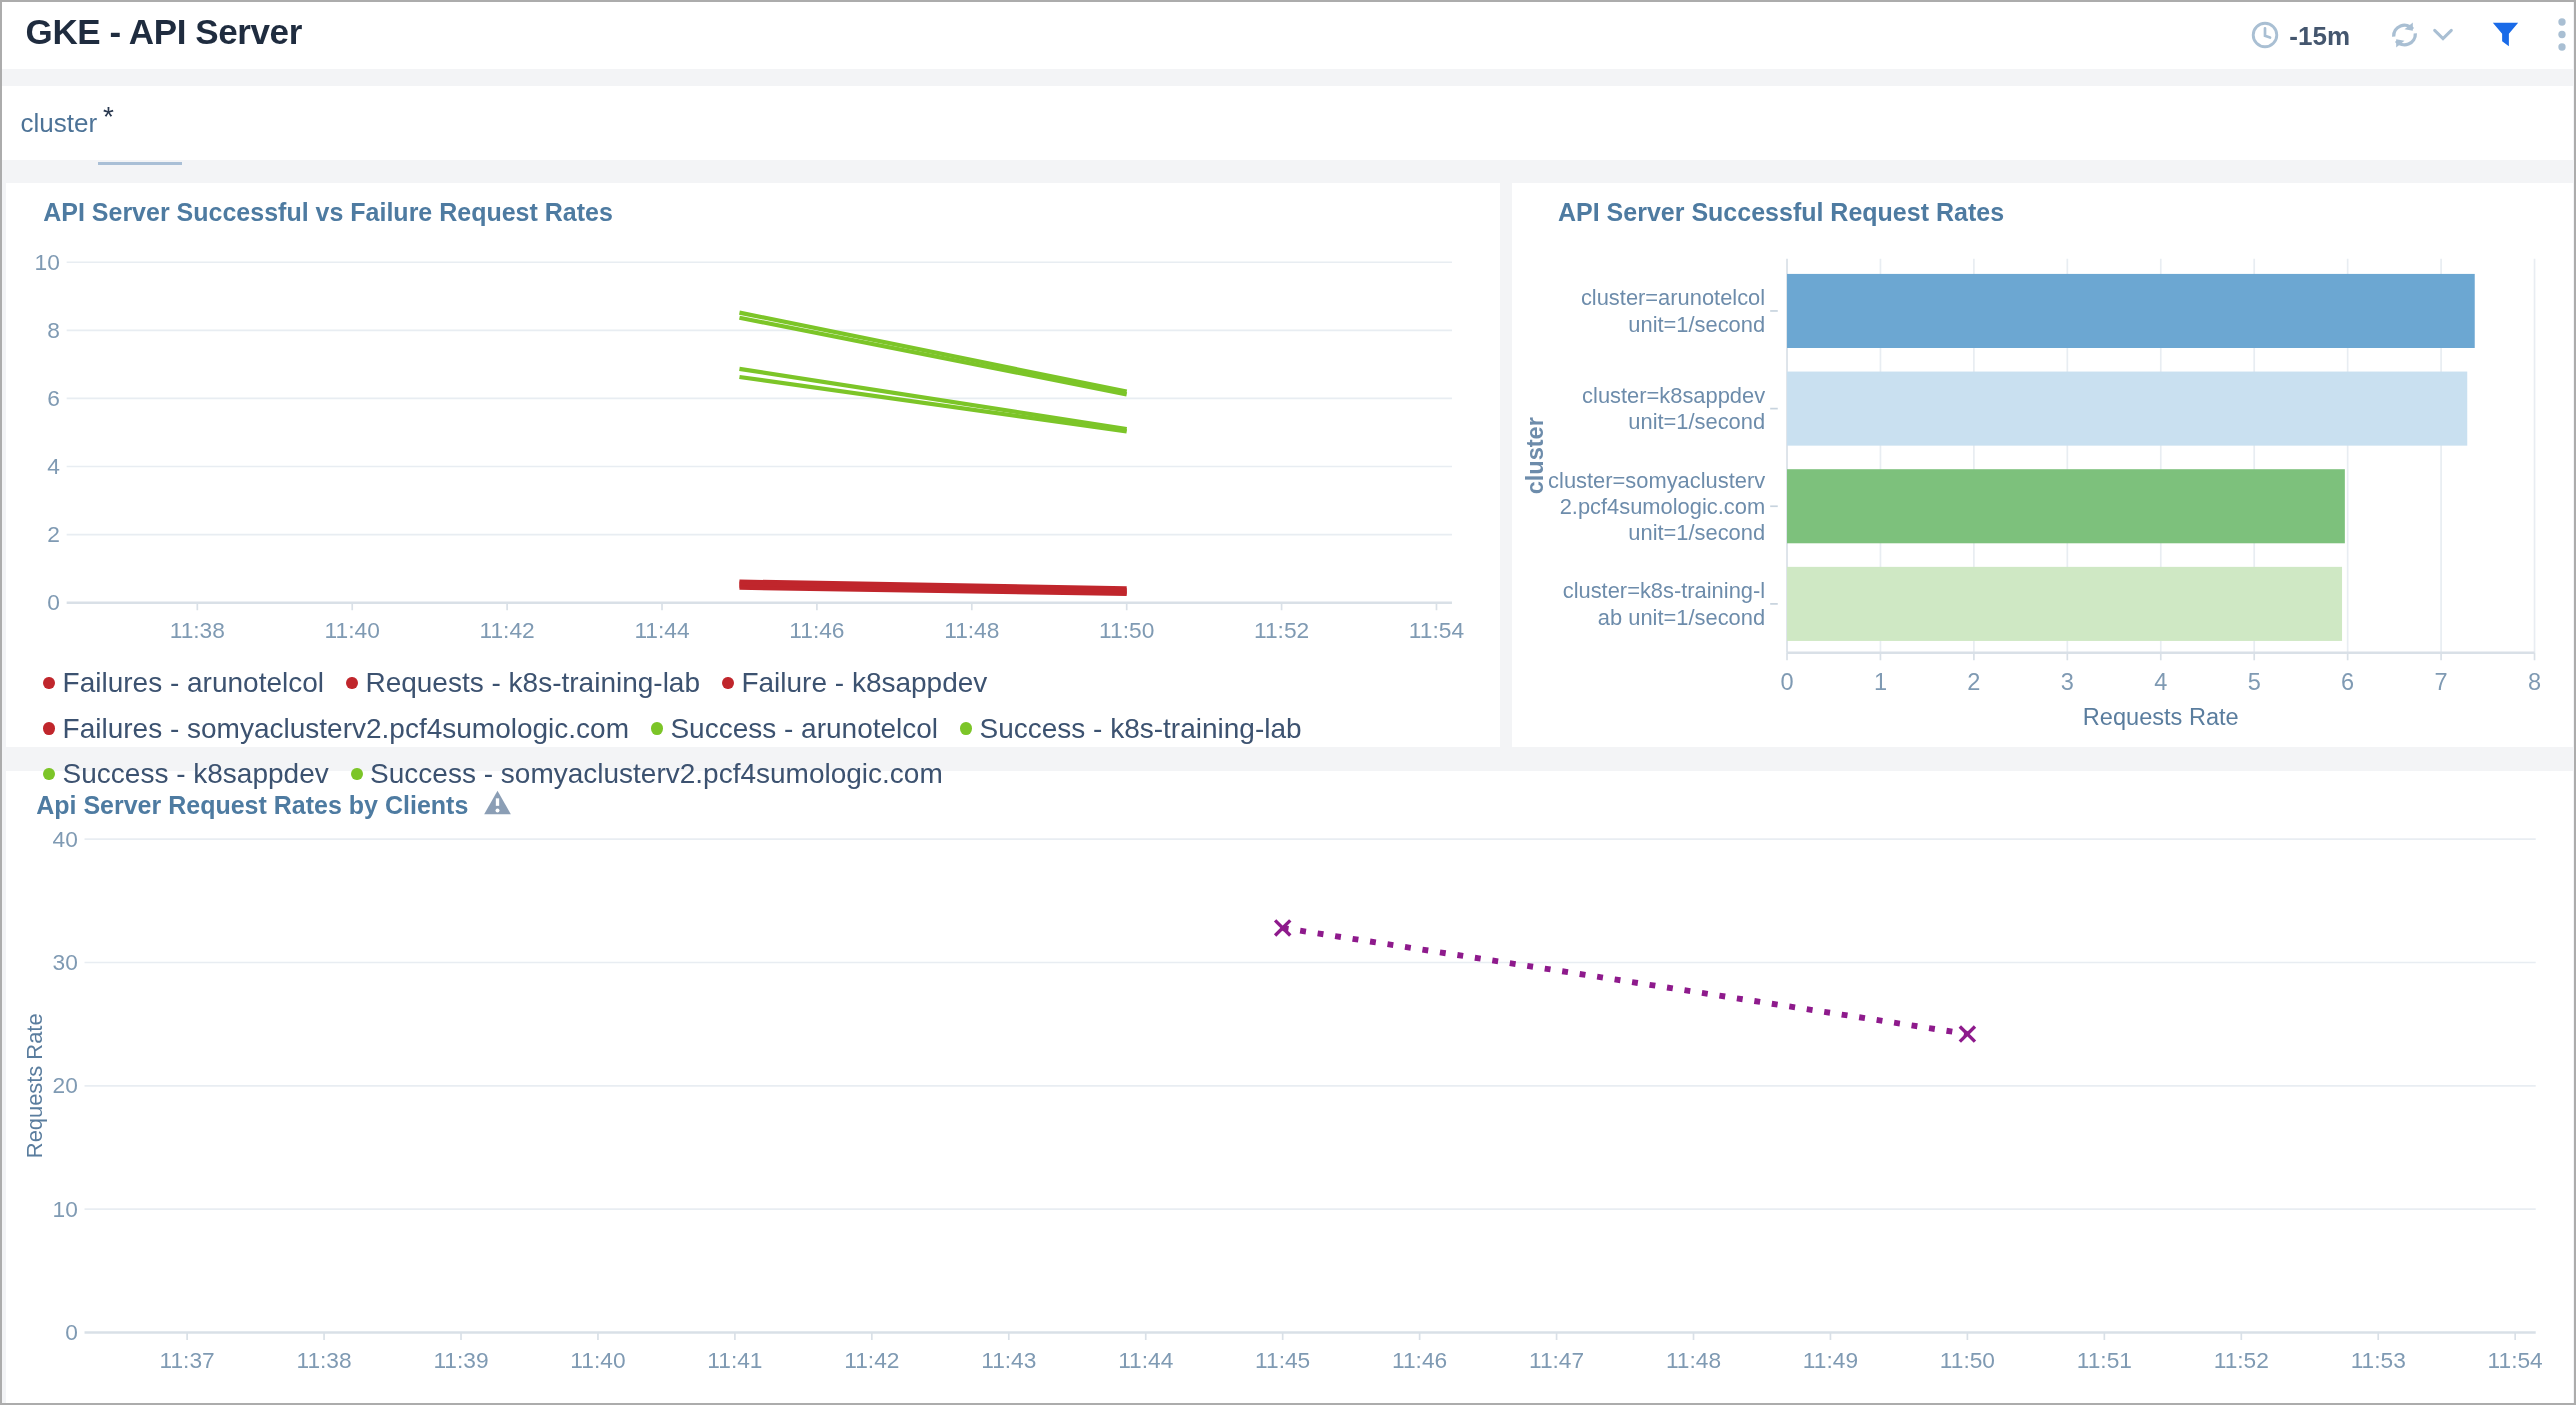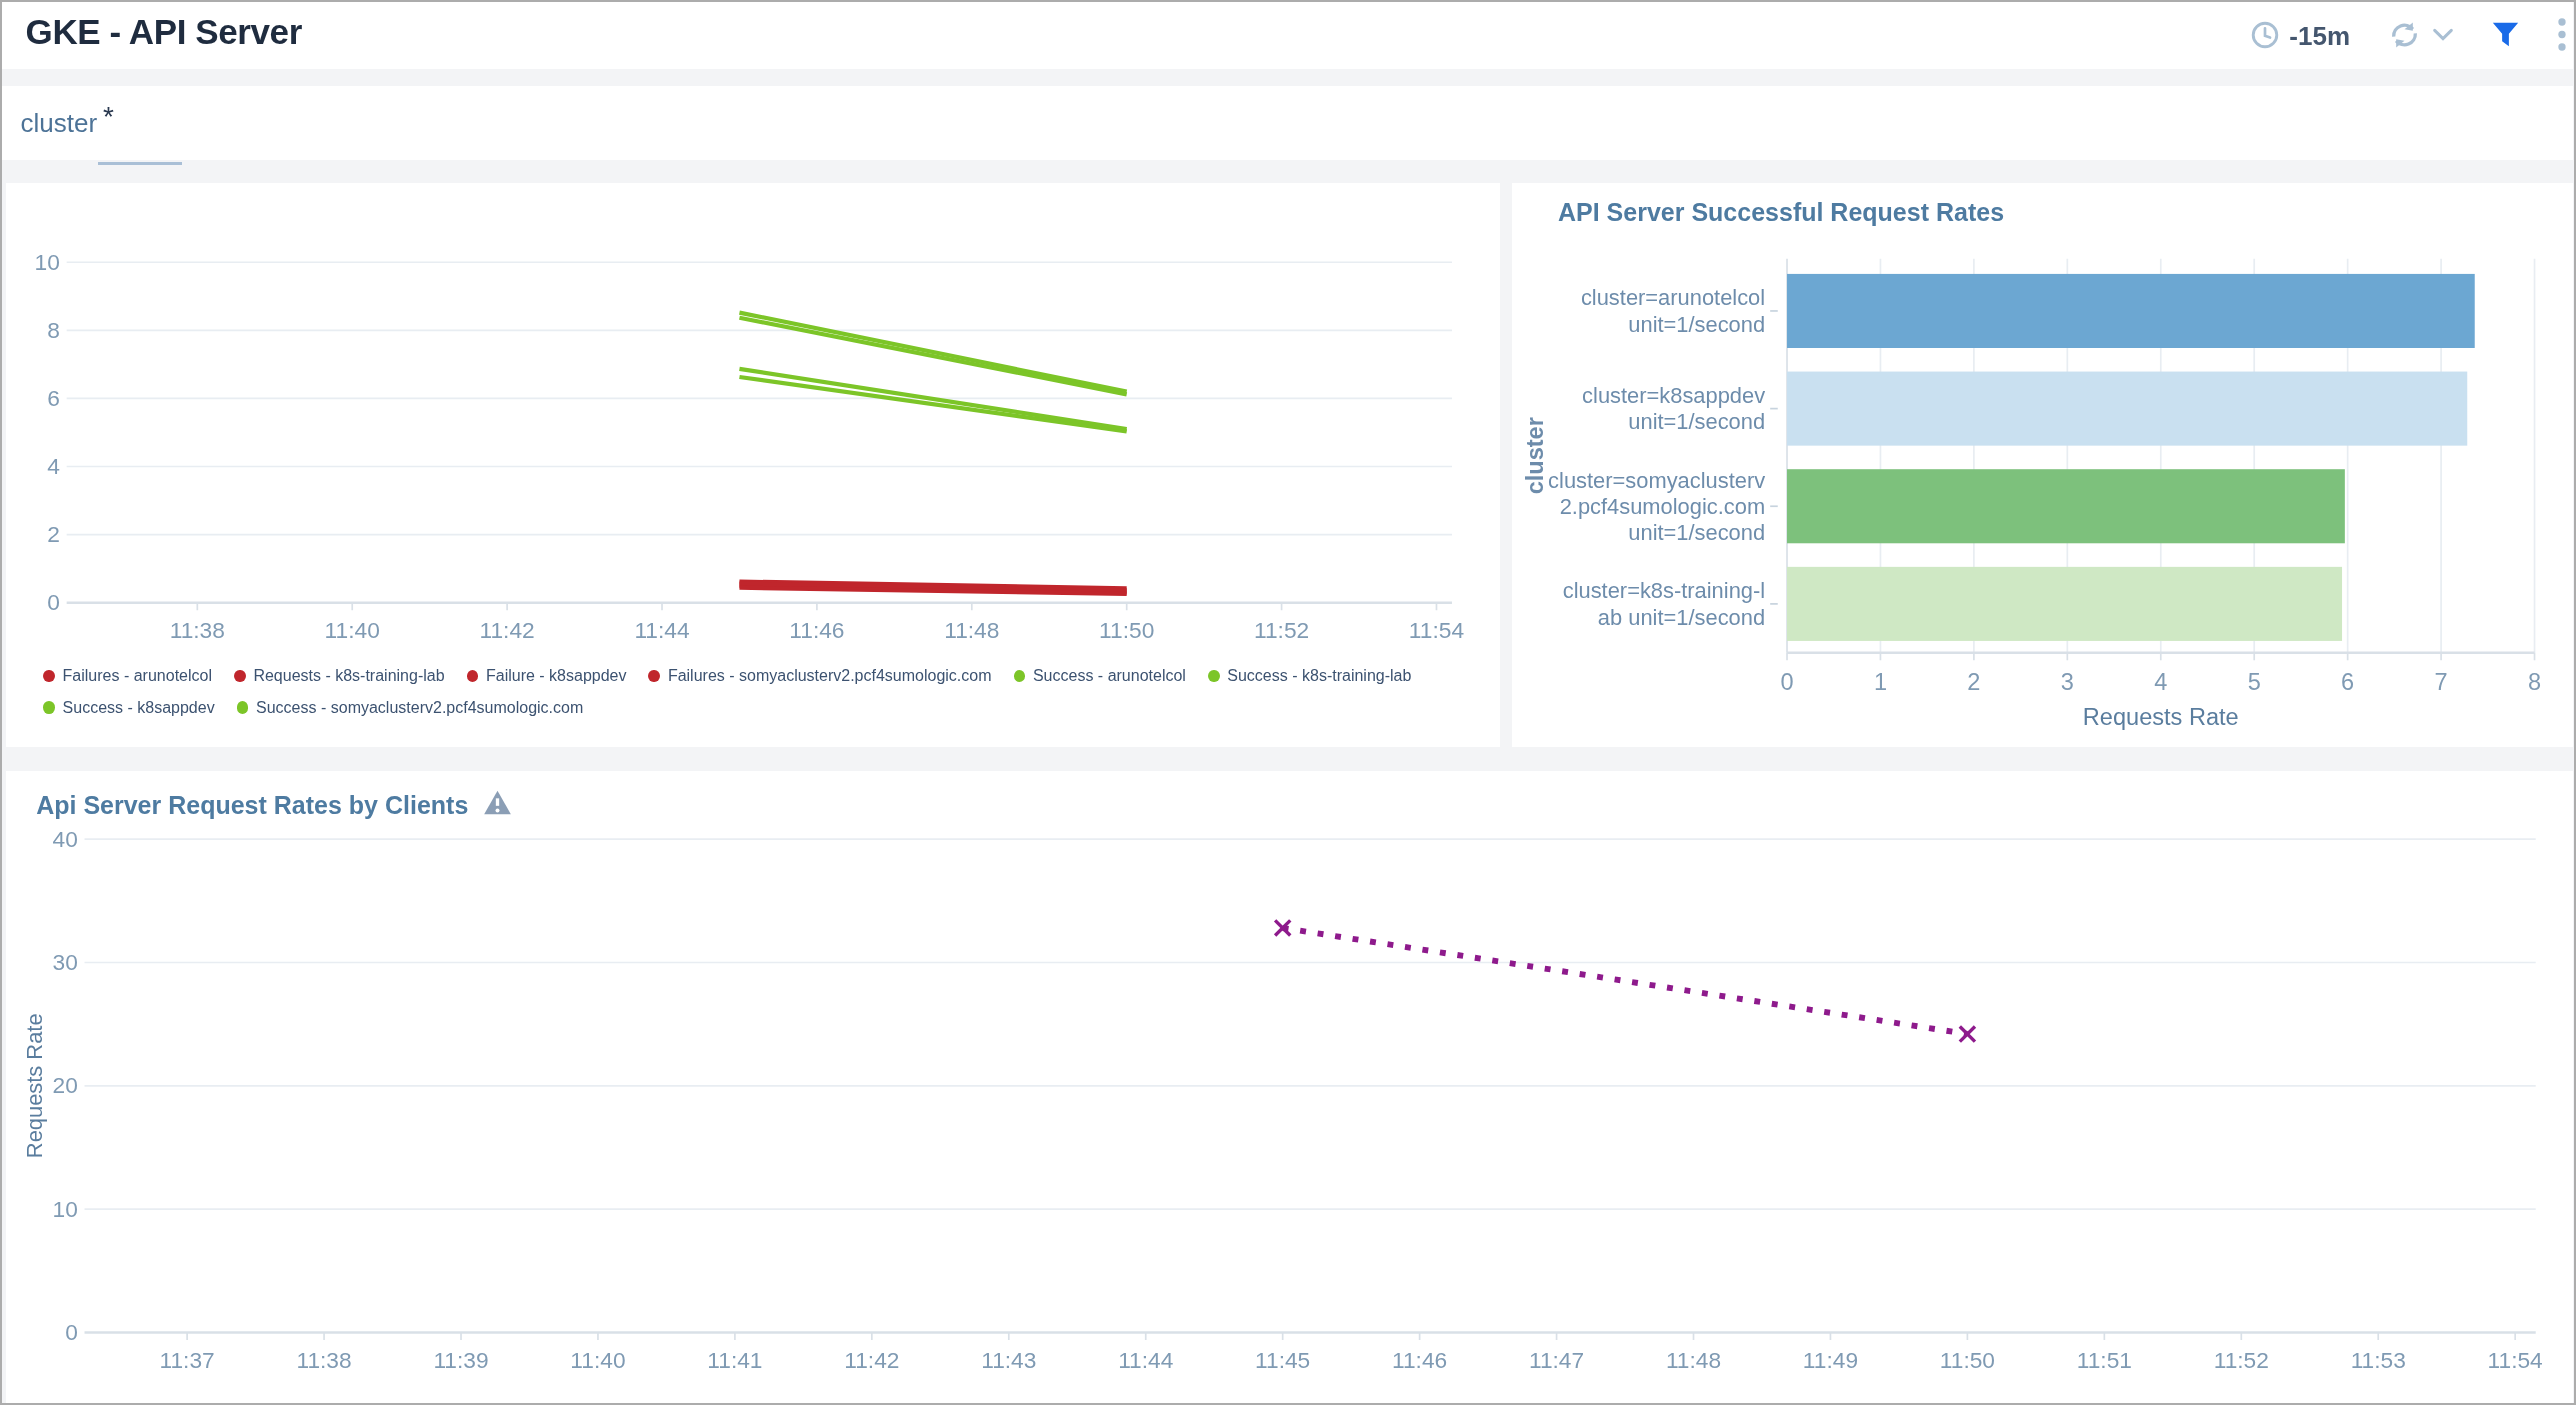--- a/index.html
+++ b/index.html
@@ -20,21 +20,21 @@
   .p2{left:1510px;top:181px;width:1061px;height:564px;}
   .p3{left:4.2px;top:769px;width:2567px;height:633px;text-align:center;}
   .panel-title{position:absolute;font-size:25px;font-weight:700;color:#4e7ba1;z-index:2;display:flex;align-items:center;gap:15px;}
   .p1 .panel-title{left:37px;top:15px;}
   .p2 .panel-title{left:46px;top:15px;}
   .p3 .panel-title{left:30px;top:18.5px;}
   svg.chart{position:absolute;left:0;top:0;}
   .legend{position:absolute;left:37px;top:484px;width:1432px;display:flex;flex-wrap:wrap;column-gap:22px;row-gap:13.5px;z-index:2;}
   .legend-item{display:flex;align-items:center;gap:7.6px;cursor:pointer;}
   .legend-dot{width:11.8px;height:12.6px;border-radius:50%;}
-  .legend-label{font-size:16px;color:#3c5270;white-space:nowrap;}
+  .legend-label{font-size:28px;color:#3c5270;white-space:nowrap;}
 </style>
 </head>
 <body>
 
 <div class="screen">
 
   <div class="block header">
     <div class="page-title">GKE - API Server</div>
     <div class="actions">
       <span>
@@ -76,20 +76,21 @@
     </div>
   </div>
 
   <div class="block filter-bar">
     <span class="filter-label">cluster</span>
     <span class="filter-value">*</span>
     <span class="filter-underline"></span>
   </div>
 
   <div class="panel p1">
+    <div class="panel-title">API Server Successful vs Failure Request Rates</div>
     <svg id="chart0" class="chart" width="1494" height="477" viewBox="0 0 1773 566">
         <line x1="72" y1="498" x2="1716" y2="498" stroke="#d9e0e7" stroke-width="3"></line>
         <text x="64" y="507" text-anchor="end" font-size="27" fill="#7f9ab3">0</text>
         <line x1="72" y1="417.2" x2="1716" y2="417.2" stroke="#e8edf2" stroke-width="2"></line>
         <text x="64" y="426.2" text-anchor="end" font-size="27" fill="#7f9ab3">2</text>
         <line x1="72" y1="336.4" x2="1716" y2="336.4" stroke="#e8edf2" stroke-width="2"></line>
         <text x="64" y="345.4" text-anchor="end" font-size="27" fill="#7f9ab3">4</text>
         <line x1="72" y1="255.60000000000002" x2="1716" y2="255.60000000000002" stroke="#e8edf2" stroke-width="2"></line>
         <text x="64" y="264.6" text-anchor="end" font-size="27" fill="#7f9ab3">6</text>
         <line x1="72" y1="174.79999999999995" x2="1716" y2="174.79999999999995" stroke="#e8edf2" stroke-width="2"></line>

